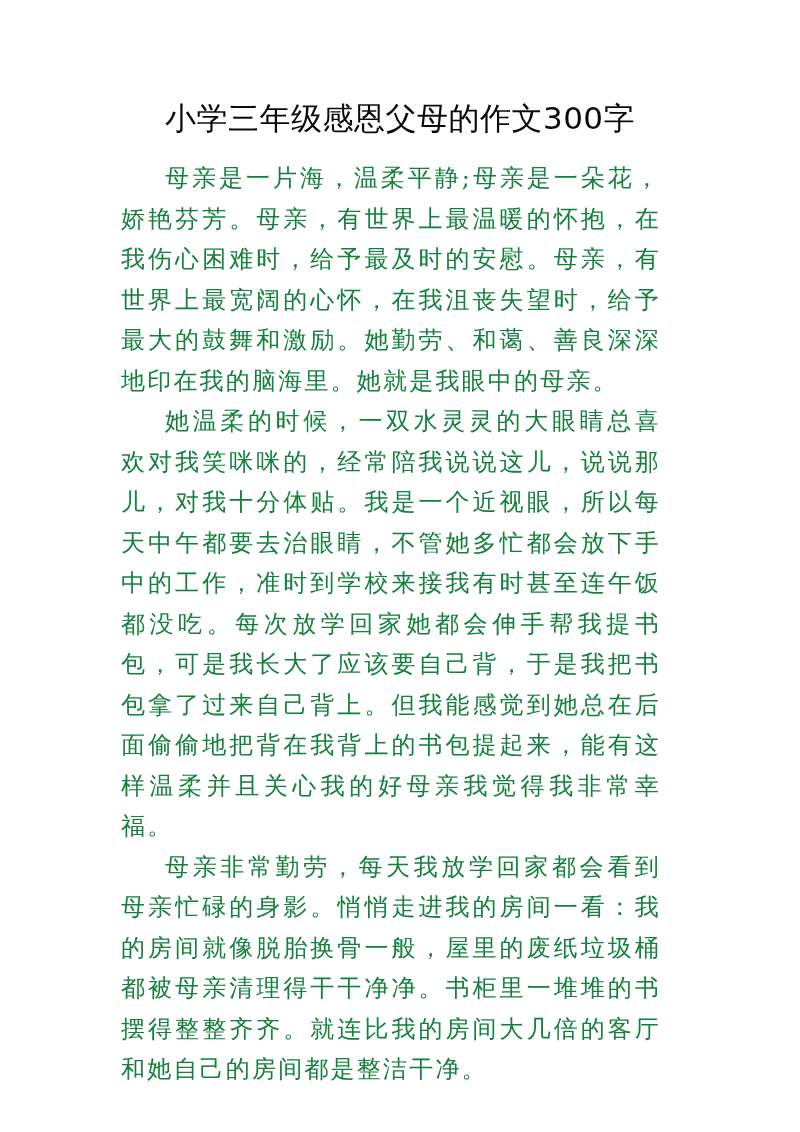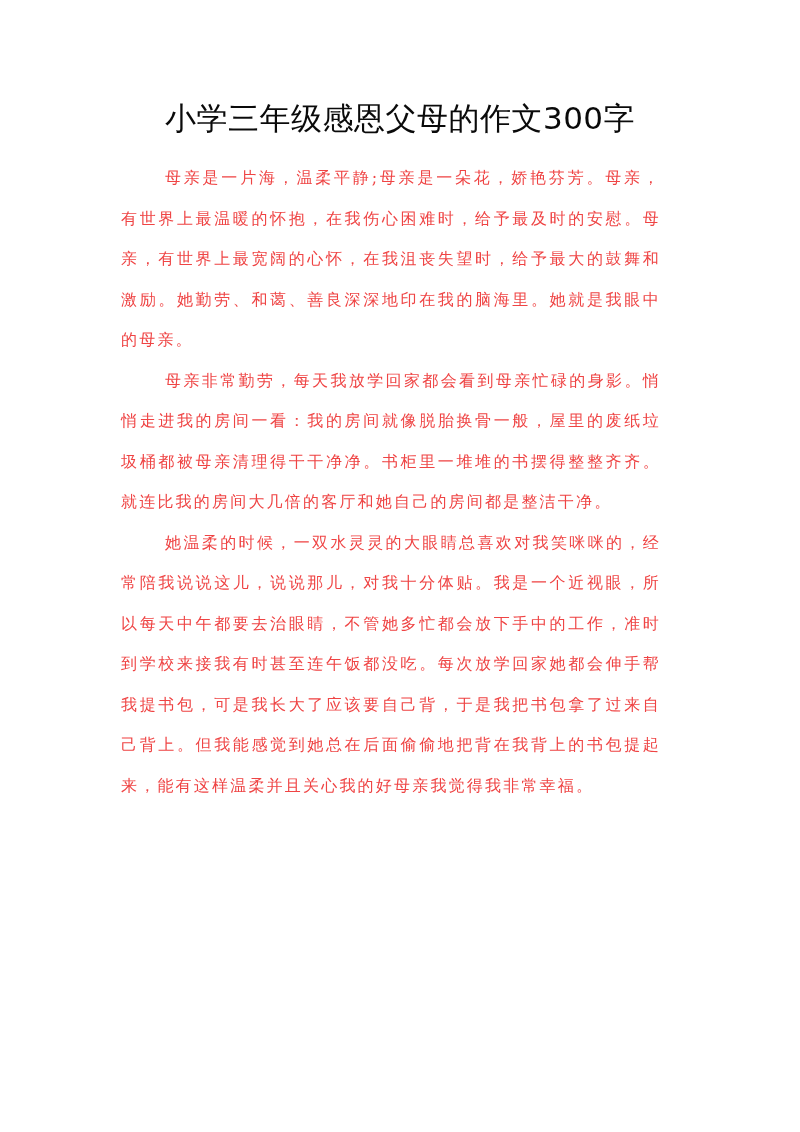--- a/index.html
+++ b/index.html
@@ -37,32 +37,32 @@
     margin: 0;
   }
   .body-text {
     position: absolute;
     left: 121px;
     top: 158px;
     width: 540px;
   }
   .para {
     margin: 0;
-    font-size: 16px;
+    font-size: 24px;
     line-height: 40.5px;
     text-indent: 44px;
     letter-spacing: 2.2px;
     text-align: justify;
-    color: #ef4444;
+    color: #15803d;
     word-break: break-all;
   }
 </style>
 </head>
 <body>
 
 <div class="page">
   <h1 class="title">小学三年级感恩父母的作文300字</h1>
   <div class="body-text">
     <p class="para">母亲是一片海，温柔平静;母亲是一朵花，娇艳芬芳。母亲，有世界上最温暖的怀抱，在我伤心困难时，给予最及时的安慰。母亲，有世界上最宽阔的心怀，在我沮丧失望时，给予最大的鼓舞和激励。她勤劳、和蔼、善良深深地印在我的脑海里。她就是我眼中的母亲。</p>
+    <p class="para">她温柔的时候，一双水灵灵的大眼睛总喜欢对我笑咪咪的，经常陪我说说这儿，说说那儿，对我十分体贴。我是一个近视眼，所以每天中午都要去治眼睛，不管她多忙都会放下手中的工作，准时到学校来接我有时甚至连午饭都没吃。每次放学回家她都会伸手帮我提书包，可是我长大了应该要自己背，于是我把书包拿了过来自己背上。但我能感觉到她总在后面偷偷地把背在我背上的书包提起来，能有这样温柔并且关心我的好母亲我觉得我非常幸福。</p>
     <p class="para">母亲非常勤劳，每天我放学回家都会看到母亲忙碌的身影。悄悄走进我的房间一看：我的房间就像脱胎换骨一般，屋里的废纸垃圾桶都被母亲清理得干干净净。书柜里一堆堆的书摆得整整齐齐。就连比我的房间大几倍的客厅和她自己的房间都是整洁干净。</p>
-    <p class="para">她温柔的时候，一双水灵灵的大眼睛总喜欢对我笑咪咪的，经常陪我说说这儿，说说那儿，对我十分体贴。我是一个近视眼，所以每天中午都要去治眼睛，不管她多忙都会放下手中的工作，准时到学校来接我有时甚至连午饭都没吃。每次放学回家她都会伸手帮我提书包，可是我长大了应该要自己背，于是我把书包拿了过来自己背上。但我能感觉到她总在后面偷偷地把背在我背上的书包提起来，能有这样温柔并且关心我的好母亲我觉得我非常幸福。</p>
   </div>
 </div>
 
 </body></html>

